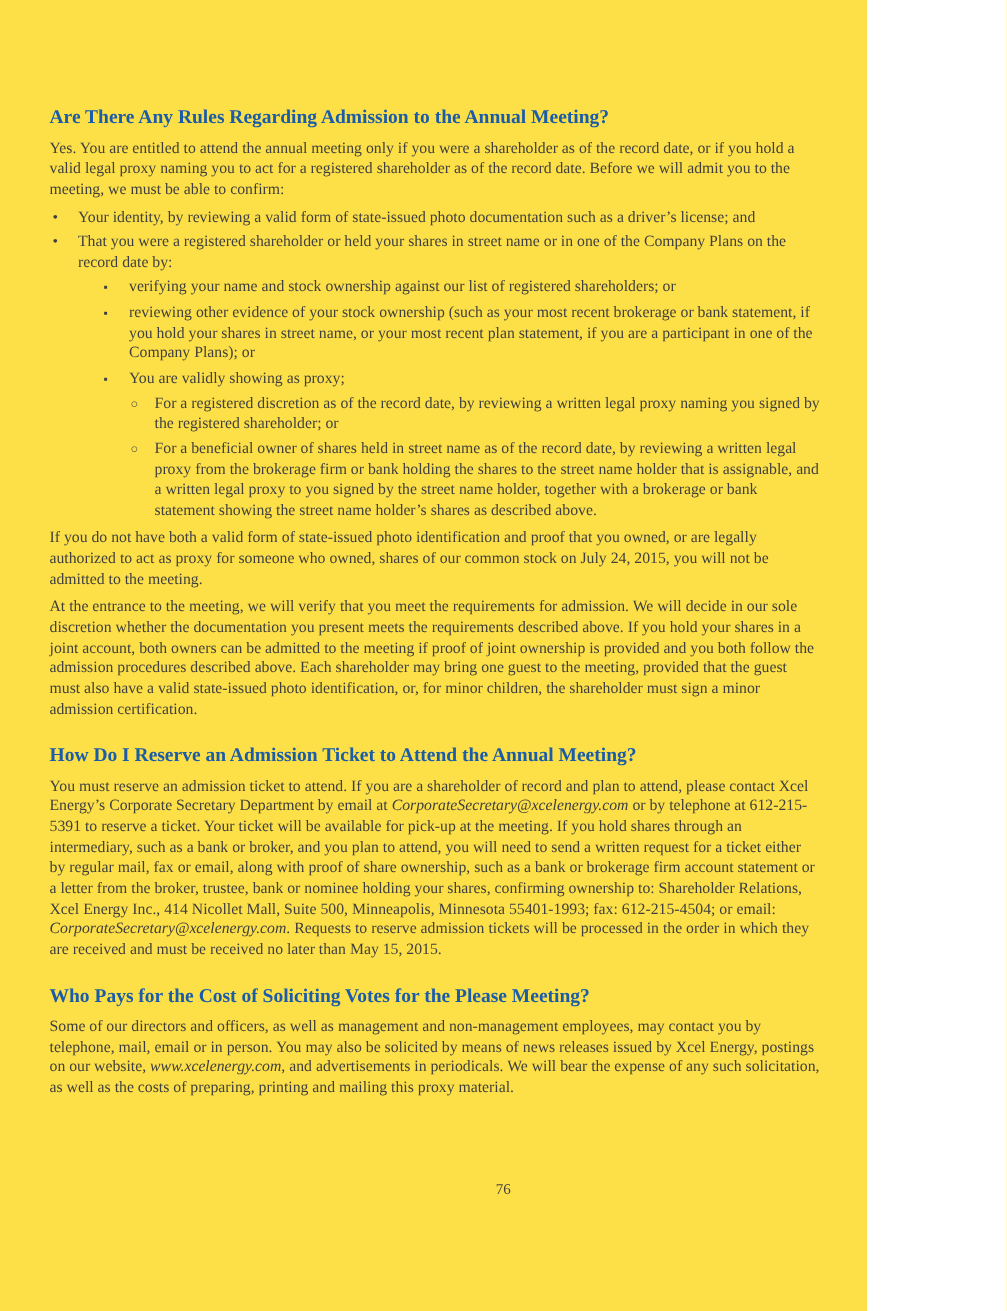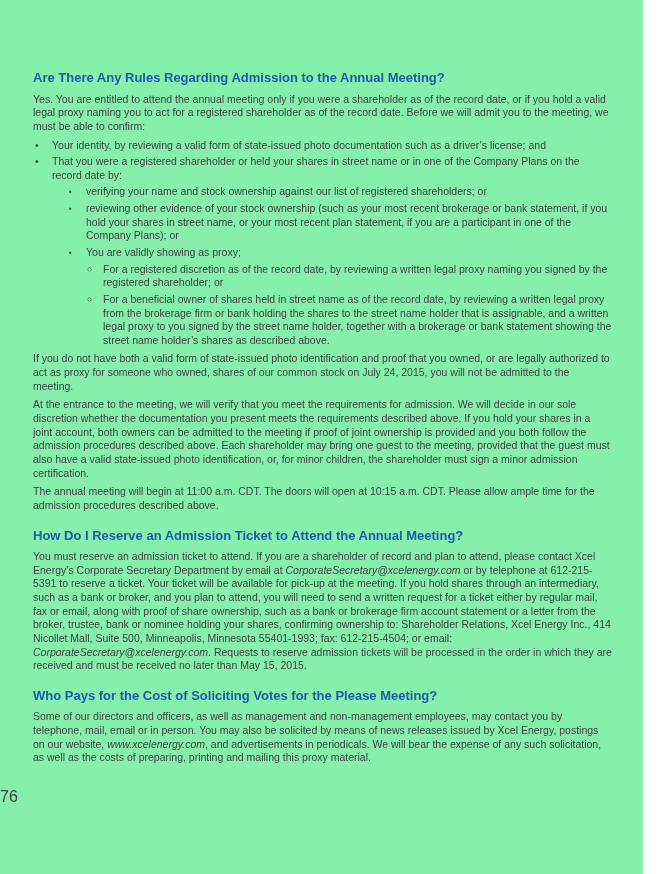--- a/index.html
+++ b/index.html
@@ -2,24 +2,24 @@
 <html><head>
 <meta charset="utf-8">
 <style>
   html, body {
     margin: 0;
     padding: 0;
     background: #ffffff;
   }
   .page {
     position: relative;
-    width: 643px;
+    width: 578px;
     height: 874px;
-    background: #86efac;
-    font-family: Liberation Sans, sans-serif;
+    background: #fde047;
+    font-family: Liberation Serif, serif;
     font-size: 10.5px;
     line-height: 1.3;
     color: #3f3f3f;
     box-sizing: border-box;
     padding: 70px 31px 0 33px;
   }
   h2.section-heading {
     font-size: 13px;
     font-weight: bold;
     color: #1a5ca8;
@@ -46,22 +46,22 @@
   .li.l2 { padding-left: 36px; }
   .li.l2 .marker { width: 17px; font-size: 8px; line-height: 13.5px; }
   .li.l3 { padding-left: 54px; }
   .li.l3 .marker { width: 16px; font-size: 8.5px; line-height: 13.5px; }
   .li .li-text { flex: 1 1 auto; }
   .page-number {
     position: absolute;
     top: 787px;
     left: 0;
     width: 671px;
-    text-align: left;
-    font-size: 16px;
+    text-align: center;
+    font-size: 10px;
     color: #3f3f3f;
   }
 </style>
 </head>
 <body>
 
 <div class="page">
 
   <div class="section">
     <h2 class="section-heading">Are There Any Rules Regarding Admission to the Annual Meeting?</h2>
@@ -93,21 +93,20 @@
         <span class="li-text">For a registered discretion as of the record date, by reviewing a written legal proxy naming you signed by the registered shareholder; or</span>
       </li>
       <li class="li l3">
         <span class="marker">○</span>
         <span class="li-text">For a beneficial owner of shares held in street name as of the record date, by reviewing a written legal proxy from the brokerage firm or bank holding the shares to the street name holder that is assignable, and a written legal proxy to you signed by the street name holder, together with a brokerage or bank statement showing the street name holder’s shares as described above.</span>
       </li>
     </ul>
 
     <p class="body-para">If you do not have both a valid form of state-issued photo identification and proof that you owned, or are legally authorized to act as proxy for someone who owned, shares of our common stock on July 24, 2015, you will not be admitted to the meeting.</p>
     <p class="body-para">At the entrance to the meeting, we will verify that you meet the requirements for admission. We will decide in our sole discretion whether the documentation you present meets the requirements described above. If you hold your shares in a joint account, both owners can be admitted to the meeting if proof of joint ownership is provided and you both follow the admission procedures described above. Each shareholder may bring one guest to the meeting, provided that the guest must also have a valid state-issued photo identification, or, for minor children, the shareholder must sign a minor admission certification.</p>
-    <p class="body-para">The annual meeting will begin at 11:00 a.m. CDT. The doors will open at 10:15 a.m. CDT. Please allow ample time for the admission procedures described above.</p>
   </div>
 
   <div class="section">
     <h2 class="section-heading">How Do I Reserve an Admission Ticket to Attend the Annual Meeting?</h2>
     <p class="body-para">
       <span>You must reserve an admission ticket to attend. If you are a shareholder of record and plan to attend, please contact Xcel Energy’s Corporate Secretary Department by email at </span><span class="it">CorporateSecretary@xcelenergy.com</span><span> or by telephone at 612-215-5391 to reserve a ticket. Your ticket will be available for pick-up at the meeting. If you hold shares through an intermediary, such as a bank or broker, and you plan to attend, you will need to send a written request for a ticket either by regular mail, fax or email, along with proof of share ownership, such as a bank or brokerage firm account statement or a letter from the broker, trustee, bank or nominee holding your shares, confirming ownership to: Shareholder Relations, Xcel Energy Inc., 414 Nicollet Mall, Suite 500, Minneapolis, Minnesota 55401-1993; fax: 612-215-4504; or email: </span><span class="it">CorporateSecretary@xcelenergy.com</span><span>. Requests to reserve admission tickets will be processed in the order in which they are received and must be received no later than May 15, 2015.</span>
     </p>
   </div>
 
   <div class="section">

